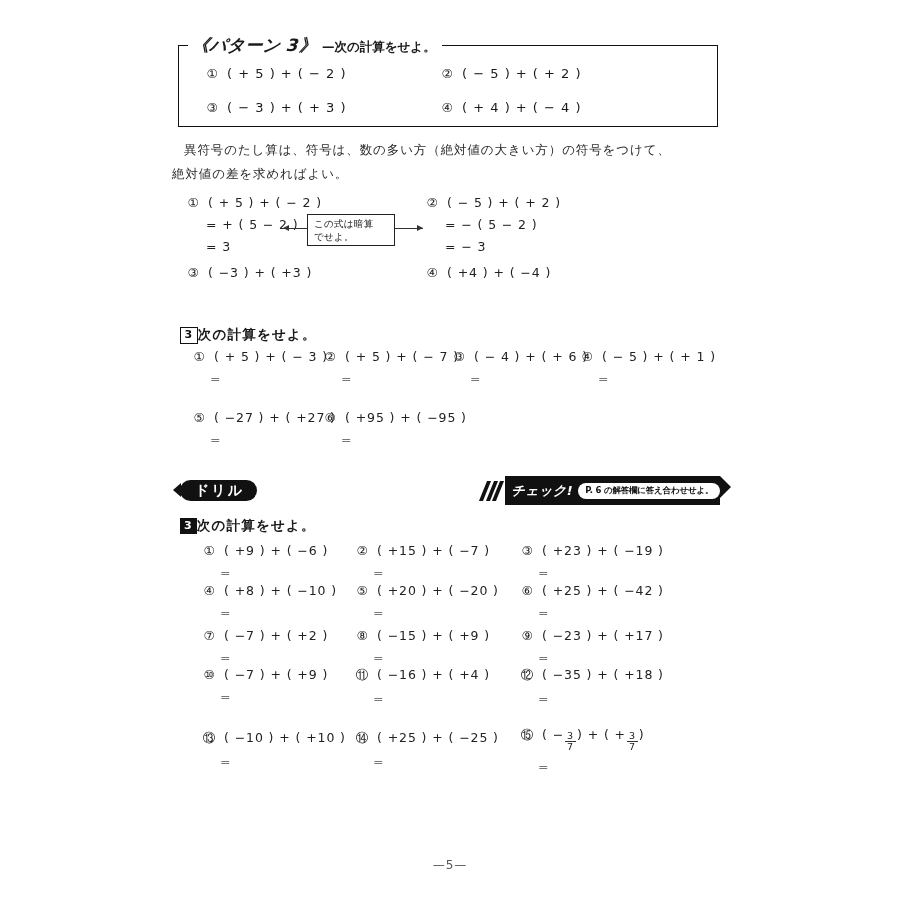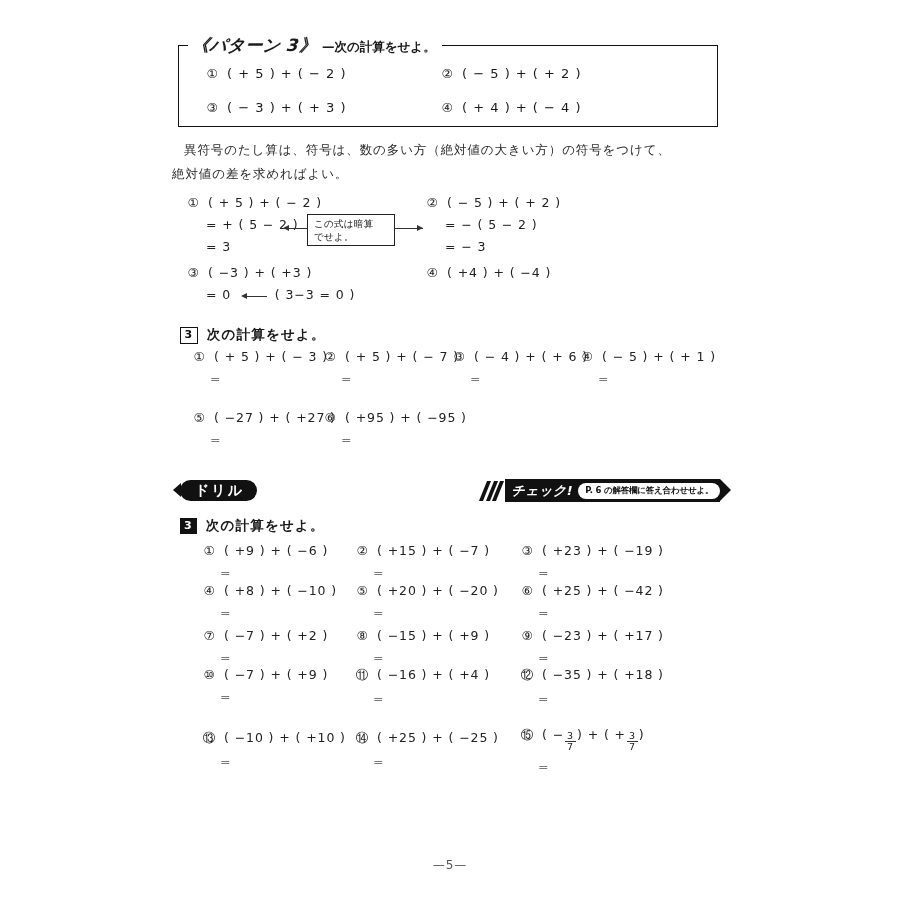--- a/index.html
+++ b/index.html
@@ -187,21 +187,21 @@
     vertical-align: middle;
   }
   .sec-head {
     position: absolute;
     display: flex;
     align-items: center;
     font-size: 13.5px;
     font-weight: bold;
     letter-spacing: 1.2px;
   }
-  .sec-head .txt { margin-left: 9px; }
+  .sec-head .txt { }
 
   
   .prob {
     position: absolute;
     font-size: 12.5px;
     letter-spacing: 0.9px;
     color: #222;
   }
   .prob .q { display: flex; align-items: baseline; white-space: nowrap; }
   .prob .eq { padding-left: 18px; margin-top: 7px; color: #777; }
@@ -250,21 +250,21 @@
   .slashes span {
     display: inline-block;
     width: 4px;
     height: 20px;
     background: #111;
     transform: skewX(-22deg);
     margin-right: 2.5px;
   }
   .check-body {
     flex: 1;
-    height: 23px;
+    height: 29px;
     background: #111;
     display: flex;
     align-items: center;
     padding: 0 0 0 7px;
     position: relative;
     box-sizing: border-box;
   }
   .check-body::after {
     content: "";
     position: absolute;
@@ -366,25 +366,20 @@
       <span>( + 5 ) + ( − 2 )</span>
     </div>
     <div class="eqline">= + ( 5 − 2 )</div>
     <div class="eqline">= 3</div>
   </div>
 
   <div class="work" style="left:186px; top:262px;">
     <div class="hdr">
       <span class="circ">③</span>
       <span>( −3 ) + ( +3 )</span>
-    </div>
-    <div class="eqline">
-      <span>= 0</span>
-      <span class="note-arrow"></span>
-      <span>( 3−3 = 0 )</span>
     </div>
   </div>
 
   <div class="work" style="left:425px; top:192px;">
     <div class="hdr">
       <span class="circ">②</span>
       <span>( − 5 ) + ( + 2 )</span>
     </div>
     <div class="eqline">= − ( 5 − 2 )</div>
     <div class="eqline">= − 3</div>

